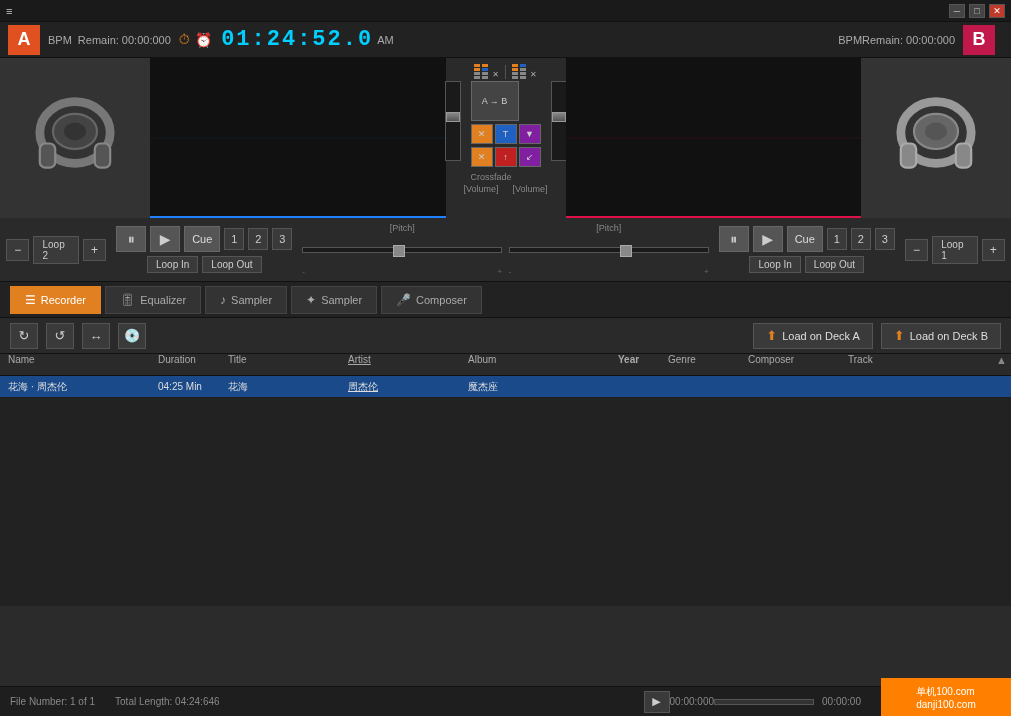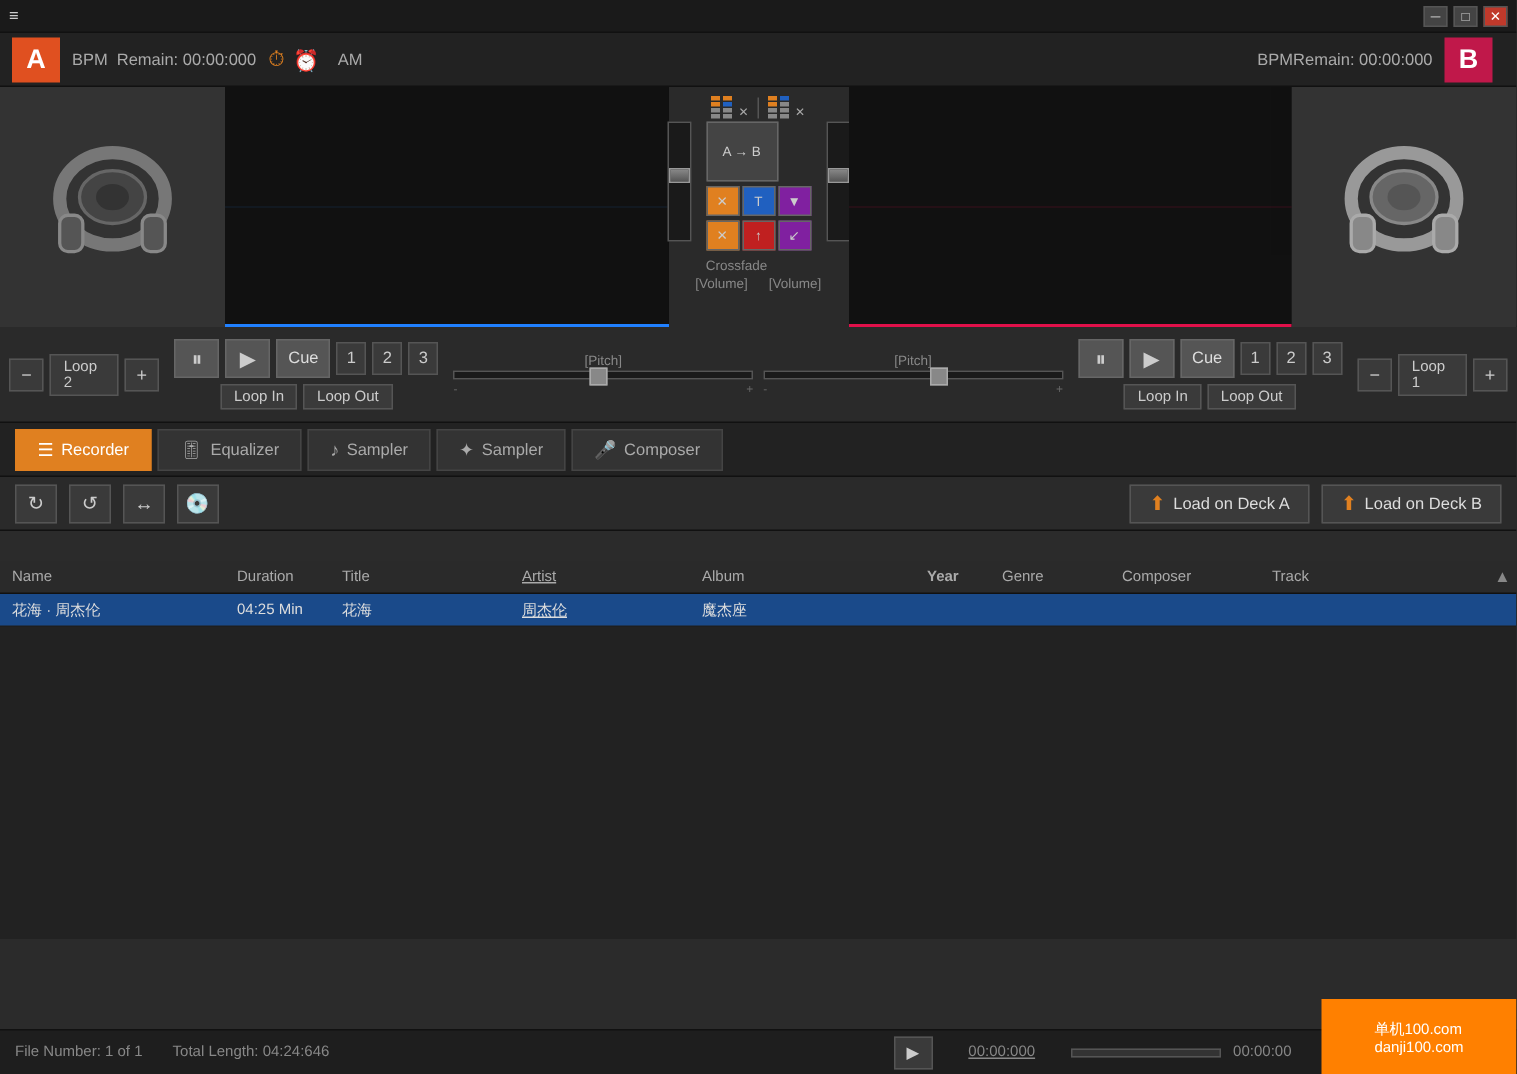--- a/index.html
+++ b/index.html
@@ -237,21 +237,21 @@
       padding: 2px 8px;
       color: #ccc;
       font-size: 10px;
       cursor: pointer;
     }
     .pitch-bar {
       flex: 1;
       display: flex;
       flex-direction: column;
       align-items: center;
-      gap: 2px;
+      gap: 14px;
     }
     .pitch-label { color: #888; font-size: 9px; }
     .pitch-slider {
       width: 200px; height: 6px;
       background: #1a1a1a;
       border: 1px solid #555;
       position: relative;
     }
     .pitch-handle {
       width: 12px; height: 12px;
@@ -318,24 +318,23 @@
       color: #ddd;
       font-size: 11px;
       display: flex; align-items: center; gap: 5px;
       cursor: pointer;
     }
     .load-btn-icon { color: #e08020; font-size: 13px; }
     #table-header {
       background: #2a2a2a;
       height: 22px;
       display: flex;
-      align-items: center;
+      align-items: flex-start;
       border-bottom: 1px solid #111;
       padding: 0 4px;
-      margin-top: 20px;
     }
     .th-cell {
       color: #aaa;
       font-size: 10px;
       padding: 0 4px;
       overflow: hidden;
       white-space: nowrap;
     }
     .th-name { width: 150px; }
     .th-duration { width: 70px; }
@@ -388,33 +387,33 @@
     .bottom-spacer { flex: 1; }
     .bottom-play-btn {
       width: 26px; height: 22px;
       background: #3a3a3a;
       border: 1px solid #555;
       color: #ccc;
       font-size: 11px;
       display: flex; align-items: center; justify-content: center;
       cursor: pointer;
     }
-    .bottom-time { color: #888; font-size: 10px; margin: 0 24px; text-decoration: underline; }
+    .bottom-time { color: #888; font-size: 10px; margin: 0 0; }
     .bottom-progress {
       width: 100px; height: 6px;
       background: #333;
       border: 1px solid #555;
     }
     .bottom-timer { color: #888; font-size: 10px; margin-left: 8px; }
     .watermark {
       position: absolute;
       bottom: 0;
       right: 0;
       width: 130px;
-      height: 50px;
+      height: 38px;
       background: #ff8000;
       display: flex;
       align-items: center;
       justify-content: center;
       color: white;
       font-size: 10px;
       margin-left: 44px;
     }
   </style>
 </head>
@@ -430,20 +429,21 @@
 </div>
 
 <div id="topbar">
   <div class="deck-label-a">A</div>
   <span class="bpm-label">BPM</span>
   <span class="remain-label">Remain: 00:00:000</span>
   <div class="timer-icons">
     <span class="timer-icon">⏱</span>
     <span class="timer-icon">⏰</span>
   </div>
+  <div class="timer-display">01:24:52.0</div>
   <span class="am-label">AM</span>
   <div style="flex:1"></div>
   <span class="bpm-label-right">BPM</span>
   <span class="remain-right">Remain: 00:00:000</span>
   <div class="deck-label-b">B</div>
 </div>
 
 <div id="deck-area">
 
   <div class="deck-headphone">

